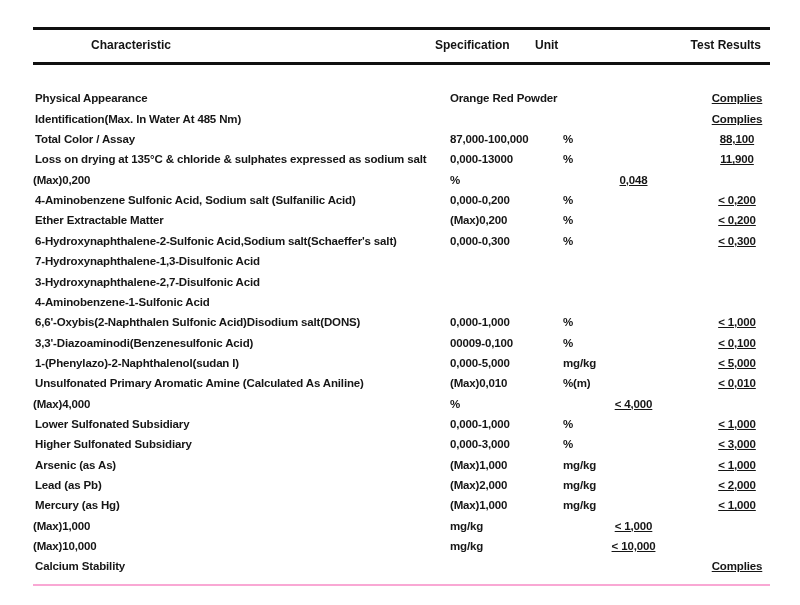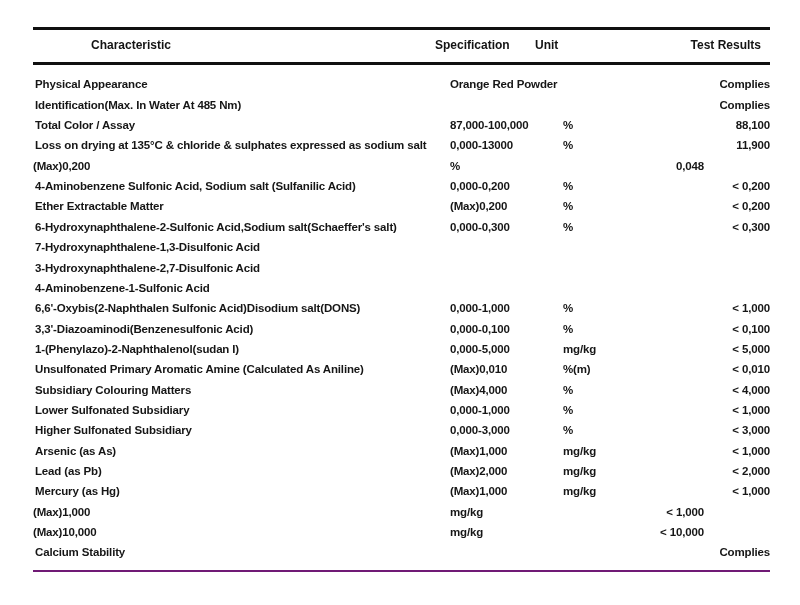--- a/index.html
+++ b/index.html
@@ -35,41 +35,41 @@
     top: 50%;
     transform: translateY(-54%);
     white-space: nowrap;
   }
   .h-characteristic { left: 58px; }
   .h-specification  { left: 402px; }
   .h-unit           { left: 502px; }
   .h-testresults    { right: 9px; }
 
   .coa-rows {
-    padding-top: 10px;
+    padding-top: 24px;
     padding-bottom: 7px;
-    border-bottom: 2px solid #701a75;
+    border-bottom: 2px solid #f9a8d4;
   }
   .coa-row {
     display: grid;
     grid-template-columns: 417px 113px 141px 66px;
     height: 20.35px;
     align-items: center;
     font-size: 11.5px;
     font-weight: 700;
     letter-spacing: -0.15px;
     color: #161616;
   }
   .cell {
     white-space: nowrap;
     overflow: visible;
     line-height: 1;
   }
   .cell-characteristic { padding-left: 2px; }
-  .cell-result { text-align: right; }
+  .cell-result { text-align: center; text-decoration: underline; }
 </style>
 </head>
 <body>
 
 <div class="coa-table">
 
   <div class="coa-header">
     <span class="hcell h-characteristic">Characteristic</span>
     <span class="hcell h-specification">Specification</span>
     <span class="hcell h-unit">Unit</span>
@@ -143,38 +143,37 @@
         <span class="cell cell-result"></span>
       </div>
       <div class="coa-row">
         <span class="cell cell-characteristic">6,6'-Oxybis(2-Naphthalen Sulfonic Acid)Disodium salt(DONS)</span>
         <span class="cell cell-specification">0,000-1,000</span>
         <span class="cell cell-unit">%</span>
         <span class="cell cell-result">&lt; 1,000</span>
       </div>
       <div class="coa-row">
         <span class="cell cell-characteristic">3,3'-Diazoaminodi(Benzenesulfonic Acid)</span>
-        <span class="cell cell-specification">0,000-0,100</span>
+        <span class="cell cell-specification">00009-0,100</span>
         <span class="cell cell-unit">%</span>
         <span class="cell cell-result">&lt; 0,100</span>
       </div>
       <div class="coa-row">
         <span class="cell cell-characteristic">1-(Phenylazo)-2-Naphthalenol(sudan I)</span>
         <span class="cell cell-specification">0,000-5,000</span>
         <span class="cell cell-unit">mg/kg</span>
         <span class="cell cell-result">&lt; 5,000</span>
       </div>
       <div class="coa-row">
         <span class="cell cell-characteristic">Unsulfonated Primary Aromatic Amine (Calculated As Aniline)</span>
         <span class="cell cell-specification">(Max)0,010</span>
         <span class="cell cell-unit">%(m)</span>
         <span class="cell cell-result">&lt; 0,010</span>
       </div>
       <div class="coa-row">
-        <span class="cell cell-characteristic">Subsidiary Colouring Matters</span>
         <span class="cell cell-specification">(Max)4,000</span>
         <span class="cell cell-unit">%</span>
         <span class="cell cell-result">&lt; 4,000</span>
       </div>
       <div class="coa-row">
         <span class="cell cell-characteristic">Lower Sulfonated Subsidiary</span>
         <span class="cell cell-specification">0,000-1,000</span>
         <span class="cell cell-unit">%</span>
         <span class="cell cell-result">&lt; 1,000</span>
       </div>

